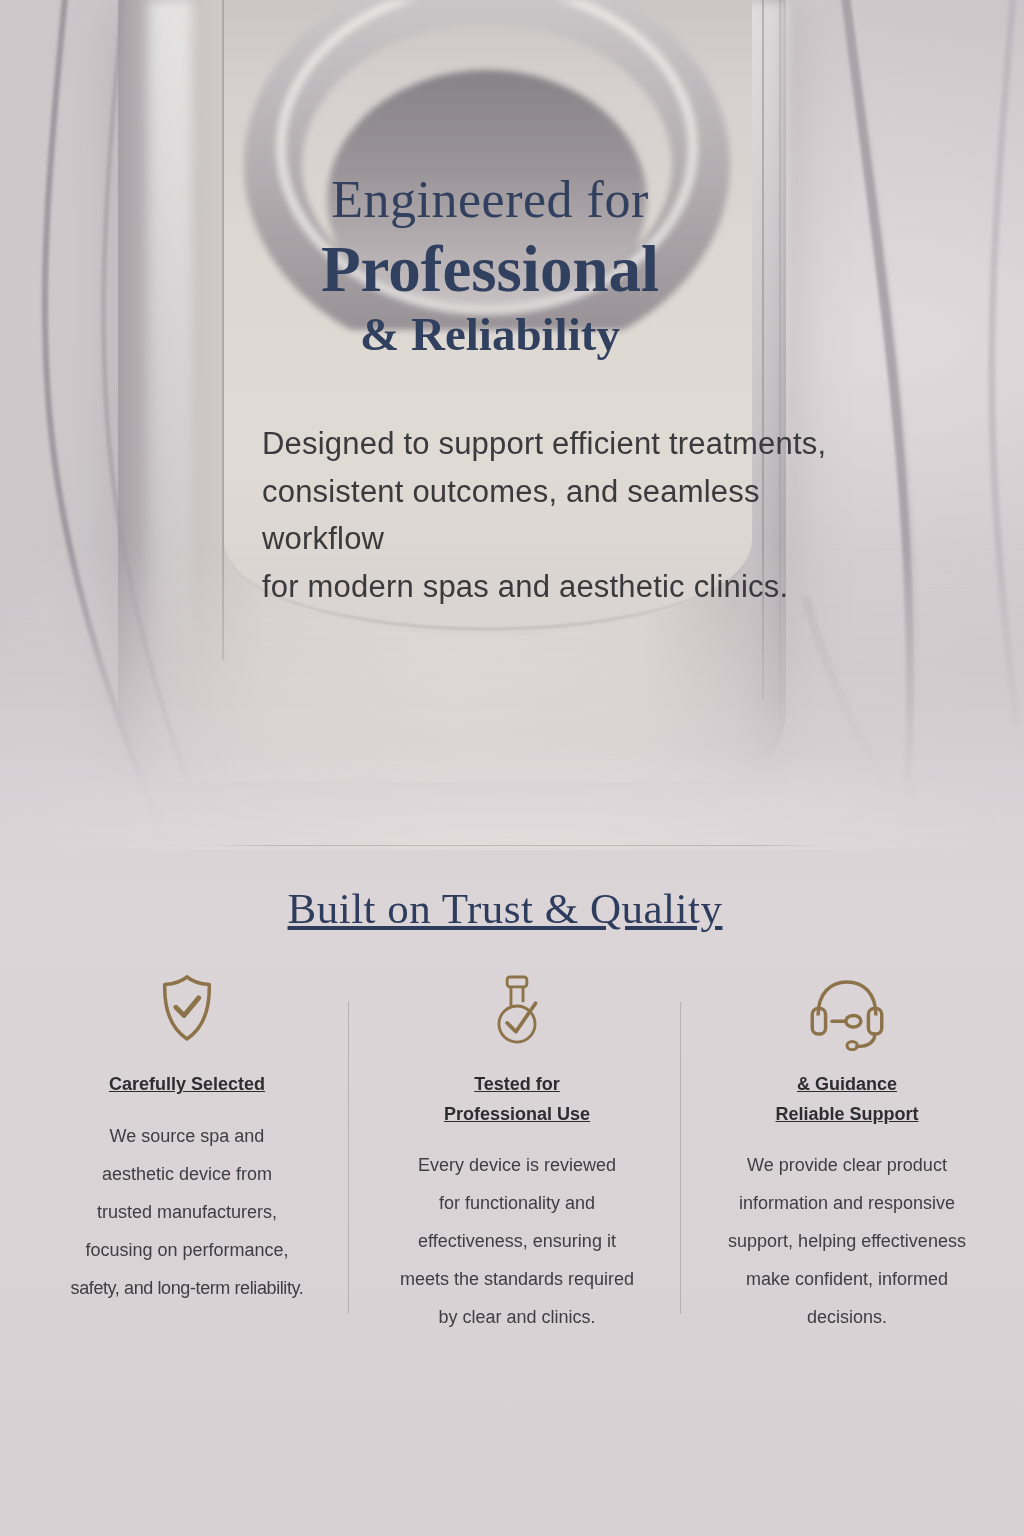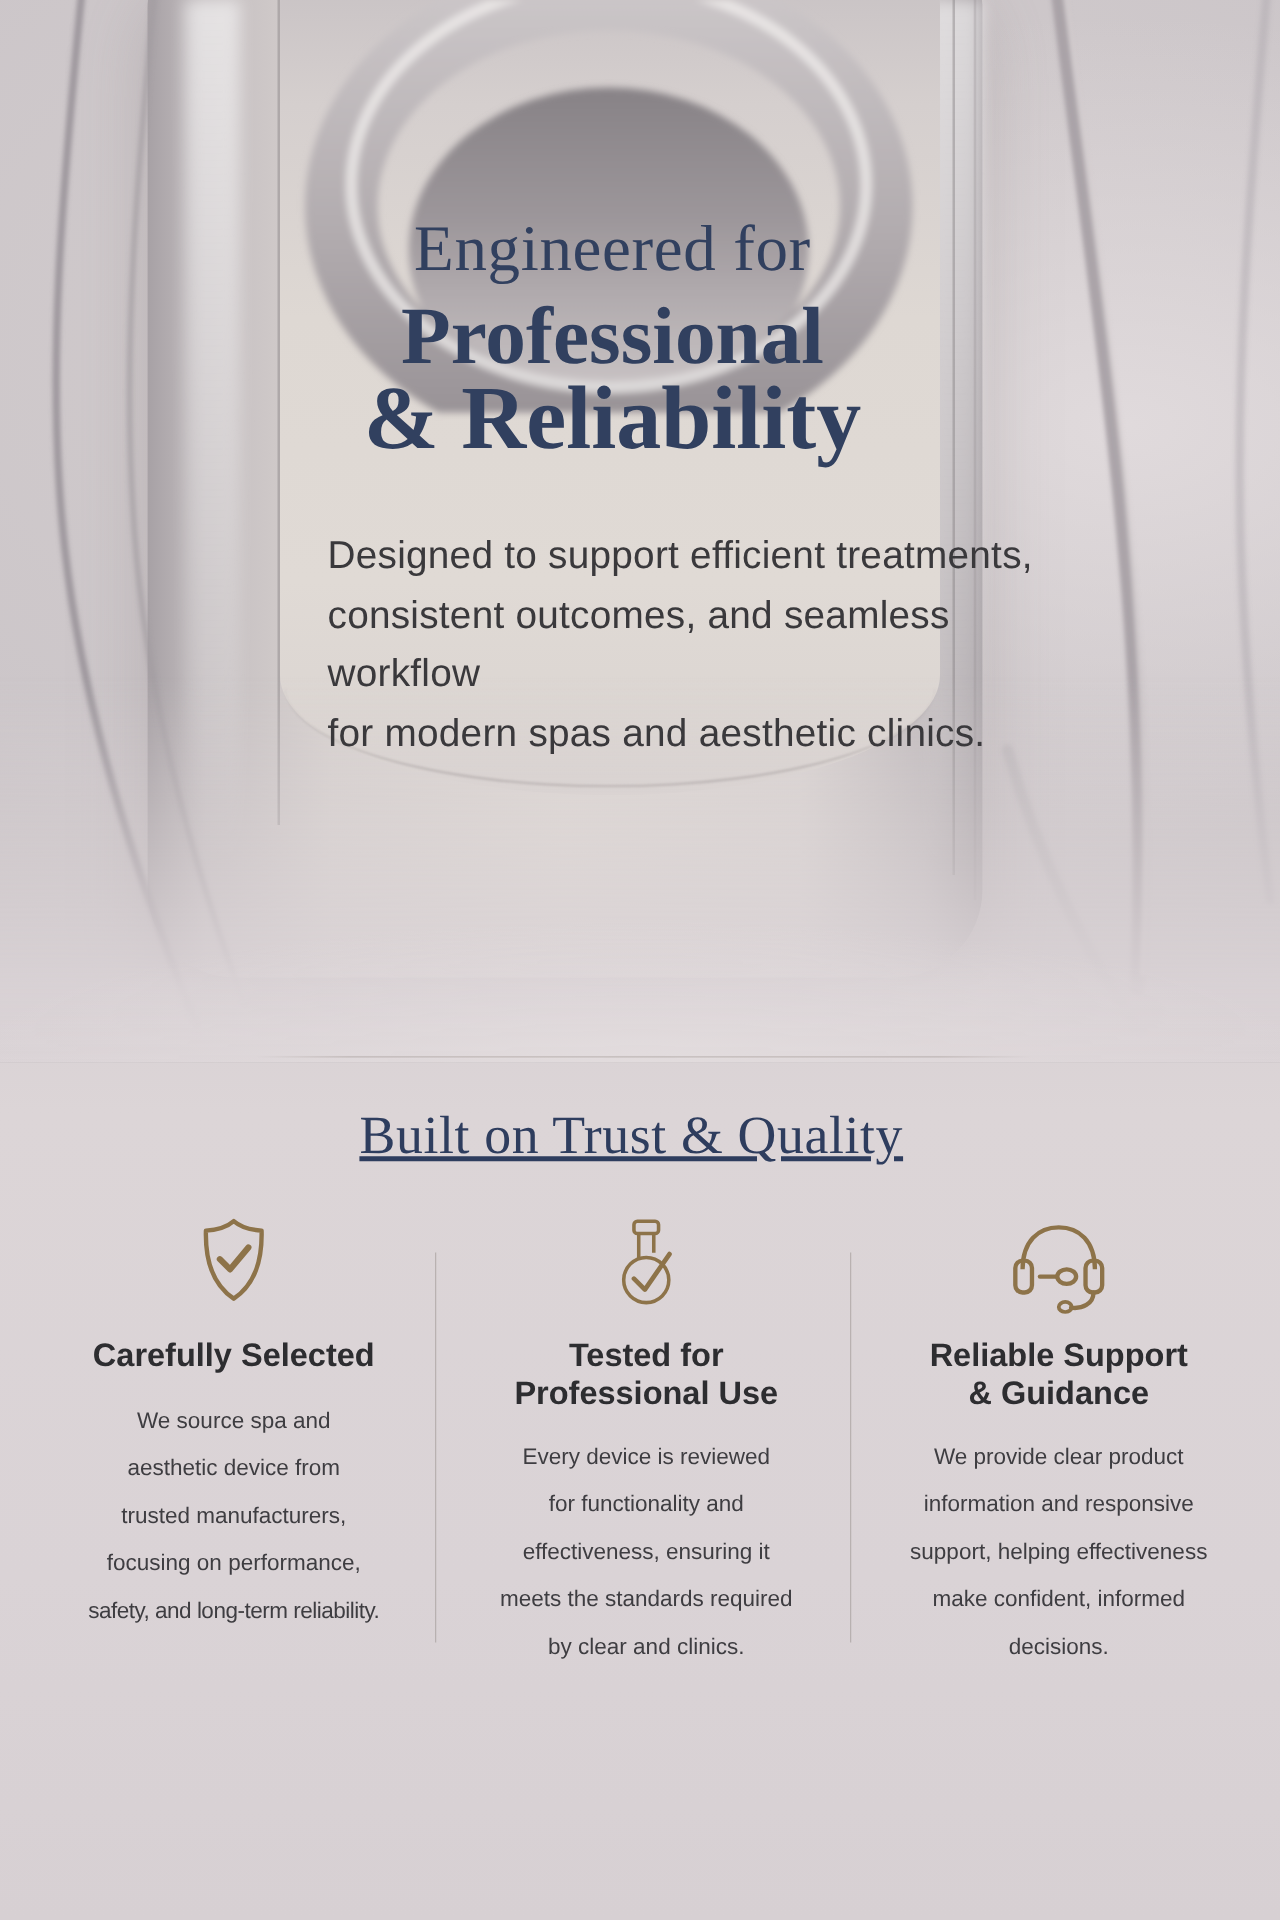--- a/index.html
+++ b/index.html
@@ -42,38 +42,38 @@
 
   .fog { position:absolute; left:0; top:540px; width:1024px; height:312px;
           background:linear-gradient(180deg, rgba(219,212,214,0) 0%, rgba(219,212,214,.5) 45%, rgba(218,211,214,.92) 80%, #dad3d6 100%); }
   .fog2 { position:absolute; left:0; top:700px; width:1024px; height:150px;
           background:radial-gradient(70% 100% at 50% 100%, rgba(228,222,223,.8), rgba(228,222,223,0) 75%); }
 
   .hero-title { position:absolute; top:170px; left:0; width:980px; text-align:center;
           font-family:"Liberation Serif", serif; color:#31405f; }
   .hero-title .t1 { font-size:52px; font-weight:400; letter-spacing:.5px; line-height:60px; }
   .hero-title .t2 { font-size:65px; font-weight:700; line-height:64px; margin-top:7px; }
-  .hero-title .t3 { font-size:72px; font-weight:700; line-height:62px; margin-top:2px; }
+  .hero-title .t3 { font-size:47px; font-weight:700; line-height:62px; margin-top:2px; }
 
   .hero-desc { position:absolute; top:420px; left:262px; width:600px;
           font-size:31px; line-height:47.5px; color:#3a393c; letter-spacing:.2px; }
 
   
   .divider-h { position:absolute; top:845px; left:204px; width:622px; height:1px;
           background:linear-gradient(90deg, rgba(152,142,137,0), rgba(152,142,137,.45) 12%, rgba(152,142,137,.45) 88%, rgba(152,142,137,0)); }
 
   .trust-title { position:absolute; top:884px; left:0; width:1010px; text-align:center;
           font-family:"Liberation Serif", serif; font-size:43px; color:#2e3d5e; letter-spacing:.5px;text-decoration:underline; }
 
   .features { position:absolute; top:962px; left:22px; width:990px; display:flex; }
   .feature { width:330px; text-align:center; padding:0 8px; }
 
   .icon-wrap { height:100px; display:flex; align-items:center; justify-content:center; color:#8d7349; }
 
-  .feature-heading { font-size:26px; font-weight:700; color:#2d2d30; line-height:29.5px; margin-top:8px; }
+  .feature-heading { font-size:18px; font-weight:700; color:#2d2d30; line-height:29.5px; margin-top:8px;text-decoration:underline; }
   .feature-body { margin-top:17px; font-size:18px; color:#3e3d41; line-height:38px; }
   .tight { letter-spacing:-.4px; }
 
   .vdiv { position:absolute; width:1px; top:1002px; height:312px; background:rgba(128,120,116,.38); }
   .vdiv-1 { left:348px; }
   .vdiv-2 { left:680px; }
 </style>
 </head>
 <body>
 
@@ -207,22 +207,22 @@
           <path d="M13 36 C13 16.5 24 7 38 7 C52 7 63 16.5 63 36" stroke-width="3"></path>
           <rect x="8" y="30" width="11.5" height="22" rx="5" stroke-width="3"></rect>
           <rect x="56.5" y="30" width="11.5" height="22" rx="5" stroke-width="3"></rect>
           <path d="M25 41 H36.5" stroke-width="3" stroke-linecap="round"></path>
           <ellipse cx="43.5" cy="41" rx="6.5" ry="5" stroke-width="3"></ellipse>
           <path d="M62 52 C62 60 54 63.5 46.5 62.5" stroke-width="3" stroke-linecap="round"></path>
           <ellipse cx="42.5" cy="62" rx="4.5" ry="3.5" stroke-width="2.6"></ellipse>
         </svg>
       </div>
       <div class="feature-heading">
+        <div>&amp; Guidance</div>
         <div>Reliable Support</div>
-        <div>&amp; Guidance</div>
       </div>
       <div class="feature-body">
         <div>We provide clear product</div>
         <div>information and responsive</div>
         <div>support, helping effectiveness</div>
         <div>make confident, informed</div>
         <div>decisions.</div>
       </div>
     </div>
 

